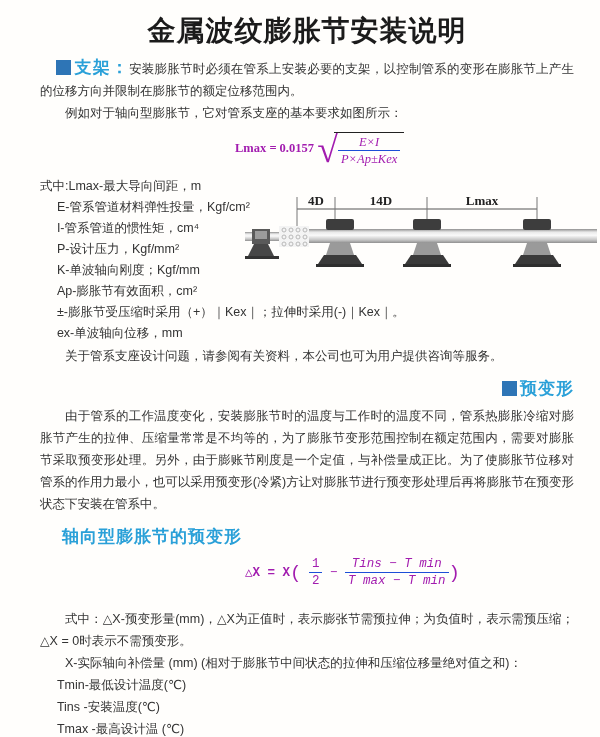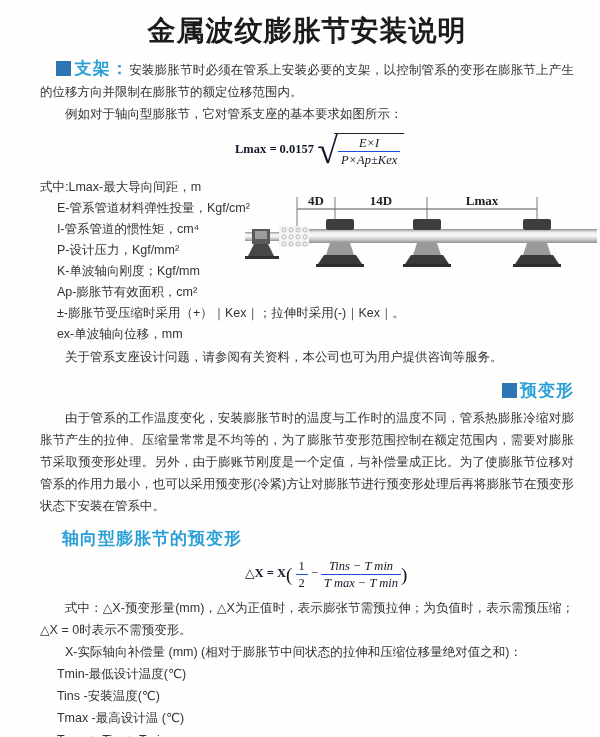--- a/index.html
+++ b/index.html
@@ -36,39 +36,40 @@
   .sec-head-inline{ text-indent:1.3em; }
   .marker{
     display:inline-block;width:15px;height:15px;
     background:var(--marker-blue);
     vertical-align:-2px;margin-right:3px;
   }
   .sec-label{
     color:var(--heading-blue);
     font-size:17px;font-weight:bold;
     letter-spacing:1px;
+    font-family:Liberation Mono, monospace;
   }
   .sec-head-block{ margin:12px 0 4px 0; line-height:22px; text-align:right;}
   .sub-head{
     color:var(--heading-blue);
     font-size:17px;font-weight:bold;
     letter-spacing:1px;
     margin:10px 0 2px 22px;
     line-height:24px;
   }
 
   
   .formula{
     font-family:"Liberation Serif","DejaVu Serif",serif;
-    font-size:12.5px;color:#0f172a;
+    font-size:12.5px;color:#a21caf;
     margin:6px 0;
     white-space:nowrap;
   }
   .f1{ margin-left:195px; }
-  .f2{ margin-left:205px; margin-top:8px; margin-bottom:7px;}
+  .f2{ margin-left:205px; margin-top:8px; margin-bottom:20px;font-family:Liberation Mono, monospace;}
   .f-bold{ font-weight:bold; }
   .sqrt-sign{
     display:inline-block;
     font-size:38px;line-height:1;
     vertical-align:middle;
     margin-right:-4px;
     font-weight:400;
   }
   .radicand{
     display:inline-block;

